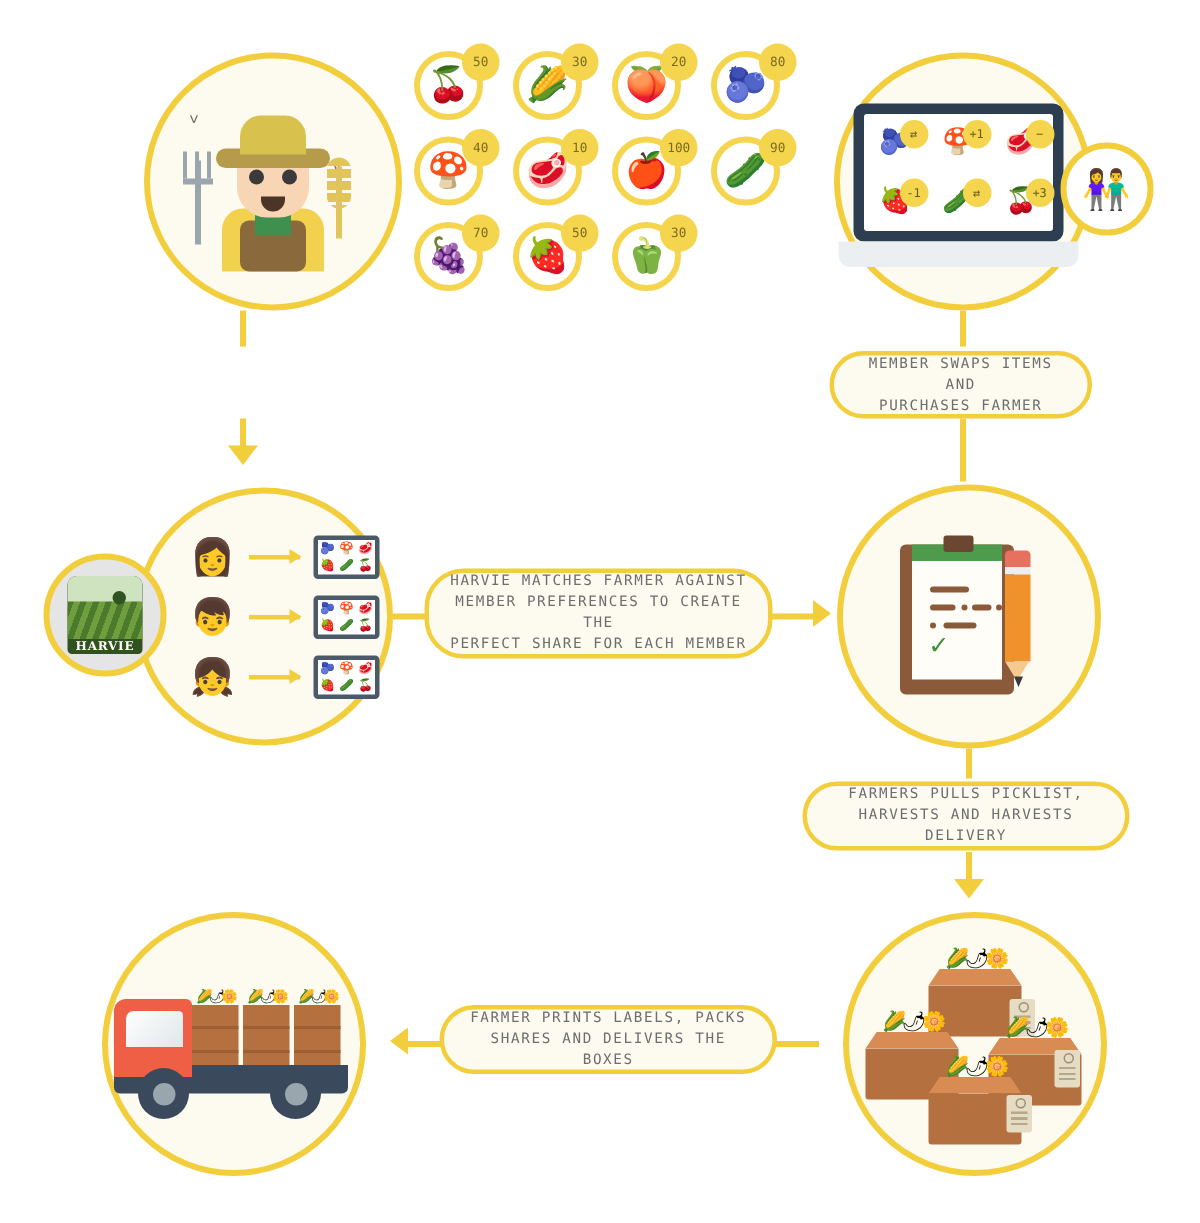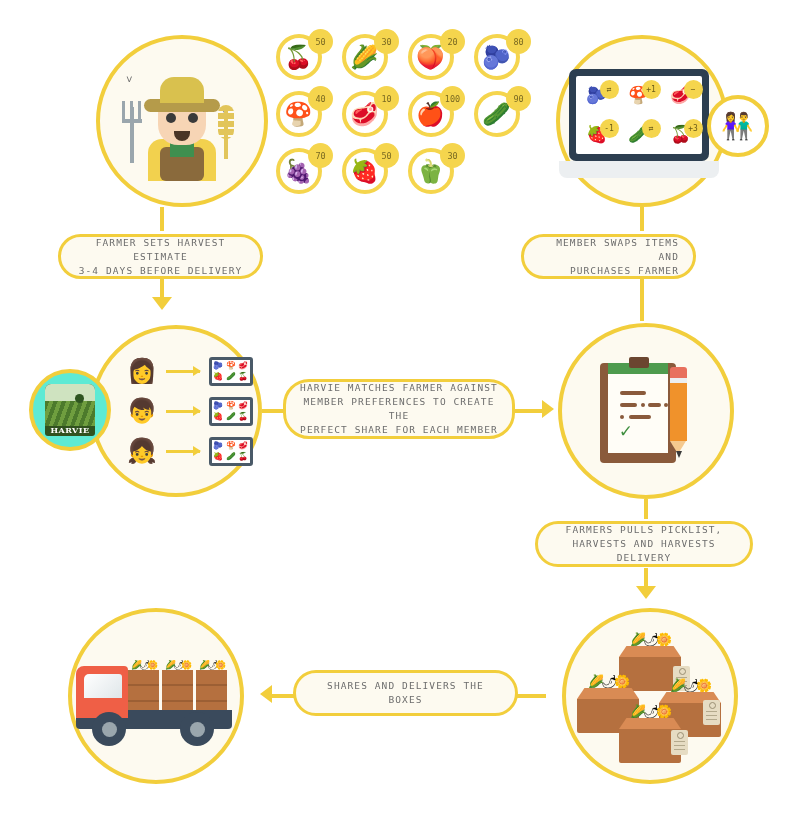--- a/index.html
+++ b/index.html
@@ -78,21 +78,21 @@
         border-left:8px solid #f2ce3c;}
   .monitor{width:44px;}
   .mon-scr{width:44px;height:29px;background:#ffffff;border:3px solid #4a5a68;
            border-radius:3px;box-sizing:border-box;
            display:grid;grid-template-columns:repeat(3,1fr);grid-template-rows:repeat(2,1fr);
            align-items:center;justify-items:center;font-size:8px;overflow:hidden;}
   .mon-stand{width:16px;height:4px;background:#c6ccd1;margin:2px auto 0;border-radius:1px;}
 
   
   .logo-node{position:absolute;width:82px;height:82px;border-radius:50%;
-             background:#5eead4;border:4px solid #f2ce3c;box-sizing:border-box;
+             background:#e5e5e5;border:4px solid #f2ce3c;box-sizing:border-box;
              display:flex;align-items:center;justify-content:center;z-index:5;}
   .logo-badge{width:50px;height:52px;background:#31521f;
               border-radius:6px 6px 3px 3px;position:relative;overflow:hidden;
               display:flex;align-items:flex-end;justify-content:center;}
   .logo-sky{position:absolute;left:0;top:0;width:100%;height:40%;background:#cfe3c0;}
   .logo-field{position:absolute;left:0;bottom:10px;width:100%;height:48%;
               background:repeating-linear-gradient(110deg,#4c7a2c 0 4px,#6f9e3f 4px 8px);}
   .logo-text{position:relative;color:#ffffff;font-size:8px;font-weight:bold;
              letter-spacing:.5px;margin-bottom:1px;
              font-family:"DejaVu Serif","Liberation Serif",serif;}
@@ -273,28 +273,22 @@
     <span>👫</span>
   </div>
 
   <div class="vline" style="left:160px;top:207px;height:24px;"></div>
   <div class="vline" style="left:160px;top:279px;height:20px;"></div>
   <div class="arrow-d" style="left:152px;top:297px;"></div>
 
   <div class="vline" style="left:640px;top:207px;height:24px;"></div>
   <div class="vline" style="left:640px;top:279px;height:42px;"></div>
 
-  <div class="pill" style="left:58px;top:234px;width:205px;height:45px;">
-    <div>
-      <div>FARMER SETS HARVEST ESTIMATE</div>
-      <div>3-4 DAYS BEFORE DELIVERY</div>
-    </div>
-  </div>
-
-  <div class="pill" style="left:521px;top:234px;width:175px;height:45px;text-align:right;">
+
+  <div class="pill" style="left:553px;top:234px;width:175px;height:45px;">
     <div>
       <div>MEMBER SWAPS ITEMS AND</div>
       <div>PURCHASES FARMER</div>
     </div>
   </div>
 
   <div class="node" style="left:90px;top:325px;width:172px;height:172px;">
     <div class="match-rows" id="match-rows">
         <div class="match-row">
           <span class="person">👩</span>
@@ -421,20 +415,21 @@
       <div class="pb-tag" style="left:96px;top:100px;"></div>
     </div>
   </div>
 
   <div class="hline" style="left:516px;top:694px;width:30px;"></div>
   <div class="hline" style="left:272px;top:694px;width:24px;"></div>
   <div class="arrow-l" style="left:260px;top:685px;"></div>
 
   <div class="pill" style="left:293px;top:670px;width:225px;height:46px;">
     <div>
+      <div>FARMER PRINTS LABELS, PACKS</div>
       <div>SHARES AND DELIVERS THE BOXES</div>
     </div>
   </div>
 
   <div class="node" style="left:68px;top:608px;width:176px;height:176px;">
     <div class="truck">
       <div class="tk-cargo">
         <div class="tk-stack">
           <div class="tk-crown">🌽🌶🌼</div>
           <div class="tk-crate"></div>

